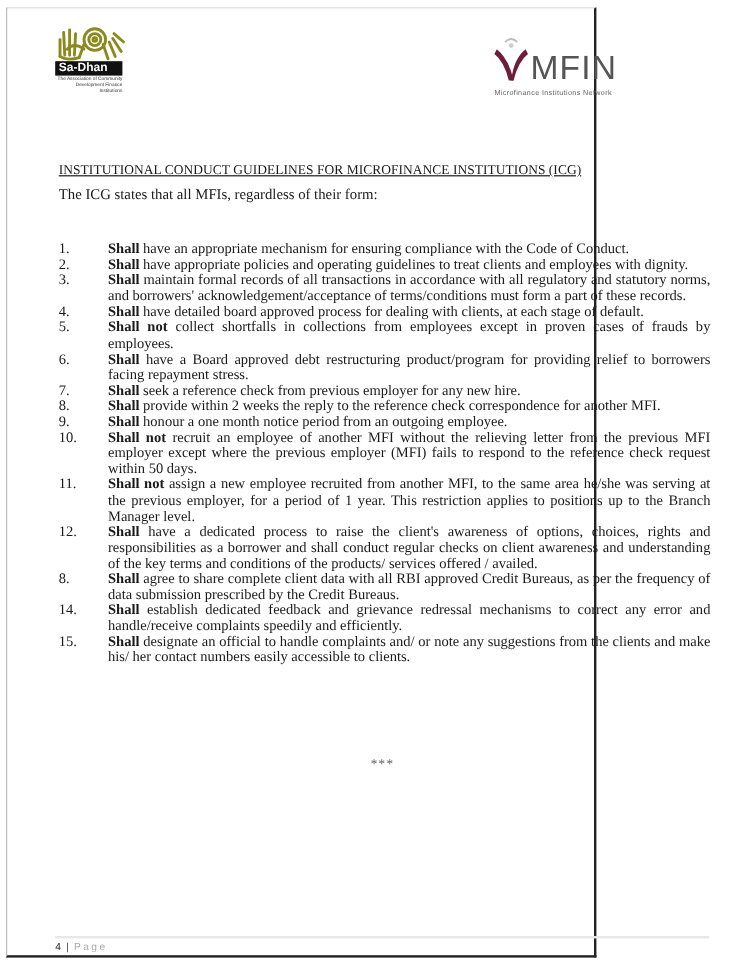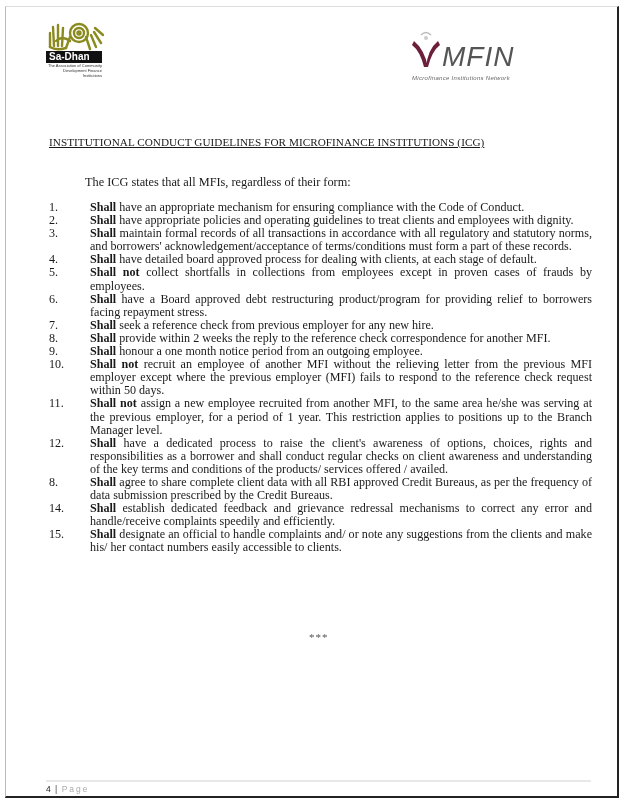--- a/index.html
+++ b/index.html
@@ -1,26 +1,26 @@
 <!DOCTYPE html>
 <html><head>
 <meta charset="utf-8">
 <style>
   html, body { margin:0; padding:0; background:#ffffff; }
   body { width:628px; height:806px; position:relative; overflow:hidden; font-family:"Liberation Serif", serif; color:#1a1a1a; }
-  .page { position:absolute; left:5px; top:6px; width:614px; height:792px; border-left:1px solid #bbb; border-top:1px solid #ddd; border-right:2px solid #222; border-bottom:2px solid #222; background:#fff; box-sizing:border-box; }
+  .page { position:absolute; left:5px; top:6px; width:492px; height:792px; border-left:1px solid #bbb; border-top:1px solid #ddd; border-right:2px solid #222; border-bottom:2px solid #222; background:#fff; box-sizing:border-box; }
   .logo-left { position:absolute; left:40px; top:14px; width:58px; }
   .logo-left svg { display:block; }
   .sadhan-bar { margin-top:0; background:#111; color:#fff; font-family:"Liberation Sans", sans-serif; font-weight:bold; font-size:10px; line-height:12px; padding:0 3px; width:50px; }
   .sadhan-sub { font-family:"Liberation Sans", sans-serif; font-size:4px; line-height:5px; text-align:right; color:#333; width:56px; }
-  .logo-right { position:absolute; left:400px; top:26px; width:170px; height:50px;font-style:italic; }
+  .logo-right { position:absolute; left:400px; top:26px; width:170px; height:50px; }
   .mfin-text { position:absolute; left:36px; top:8px; font-family:"Liberation Sans", sans-serif; font-size:28px; color:#555; letter-spacing:1px; }
   .mfin-sub { position:absolute; left:6px; top:42px; font-family:"Liberation Sans", sans-serif; font-size:6px; color:#666; letter-spacing:0.3px; white-space:nowrap; }
   .title { position:absolute; left:43px; top:129px; font-size:11.2px; font-weight:normal; text-decoration:underline; letter-spacing:0.05px; white-space:nowrap;text-align:right; }
-  .intro { position:absolute; left:43px; top:168px; font-size:12.3px; white-space:nowrap;margin-left:36px; }
+  .intro { position:absolute; left:43px; top:148px; font-size:12.3px; white-space:nowrap; }
   .list { position:absolute; left:43px; top:194px; width:543px; font-size:12.1px; line-height:13.1px; }
   .item { display:flex; margin:0; }
   .num { width:41px; flex:0 0 41px; }
   .txt { flex:1; text-align:justify; }
   .txt b { font-weight:bold;margin-top:12px; }
   .stars { position:absolute; left:303px; top:624px; font-size:11px; color:#555; letter-spacing:1px; }
   .footer-rule { position:absolute; left:40px; top:773px; width:545px; height:2px; background:#e8e8e8; }
   .footer { position:absolute; left:40px; top:777px; font-family:"Liberation Sans", sans-serif; font-size:8.5px; white-space:nowrap; }
   .footer .pg { color:#222; }
   .footer .sep { color:#444; margin:0 2px; }

